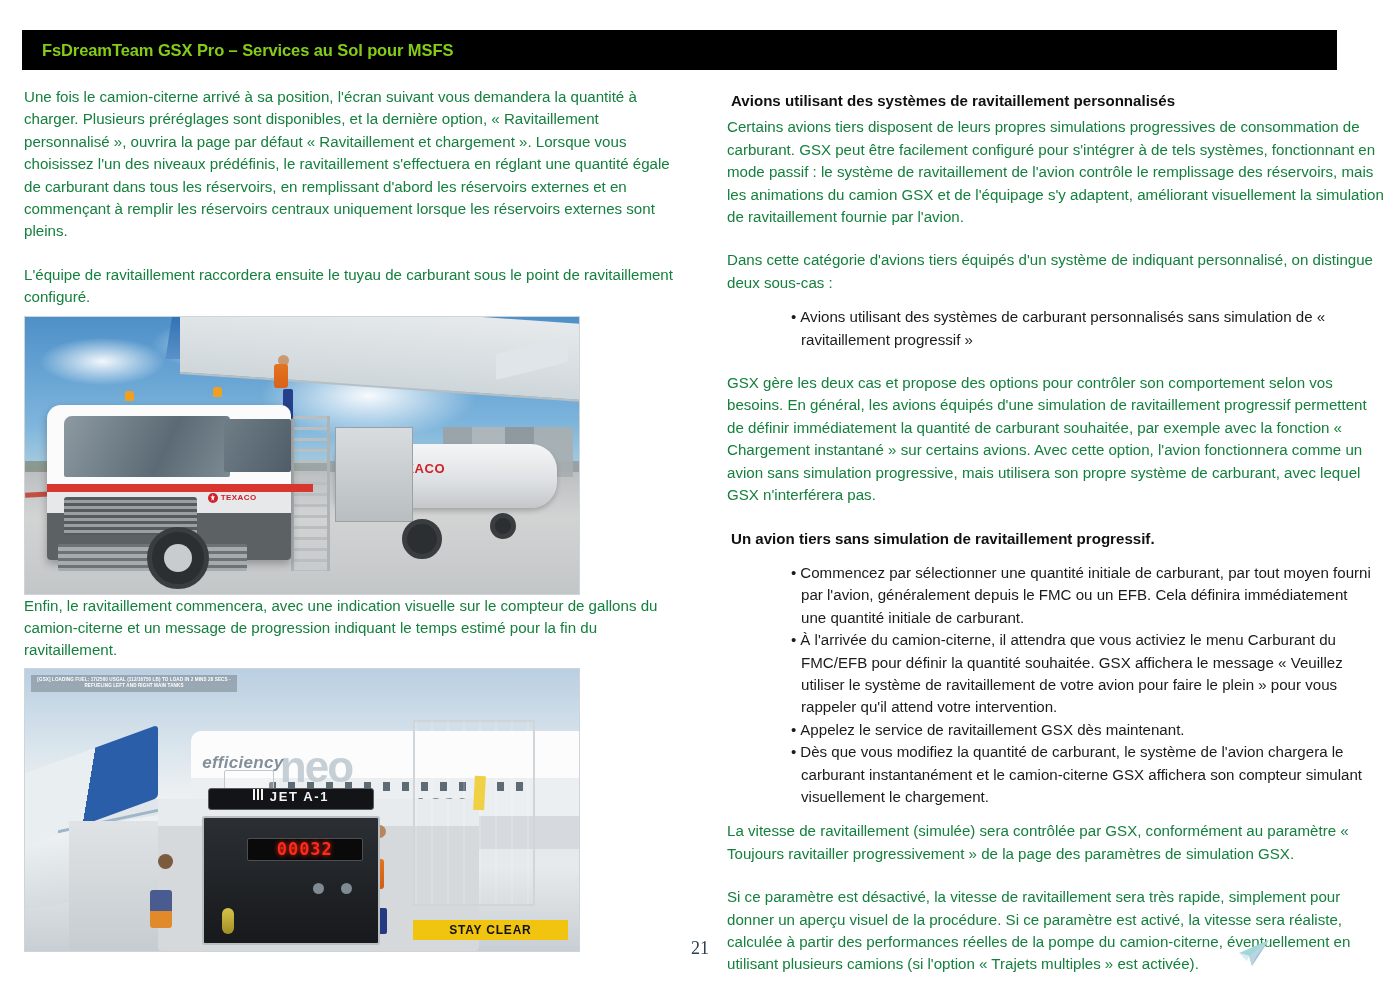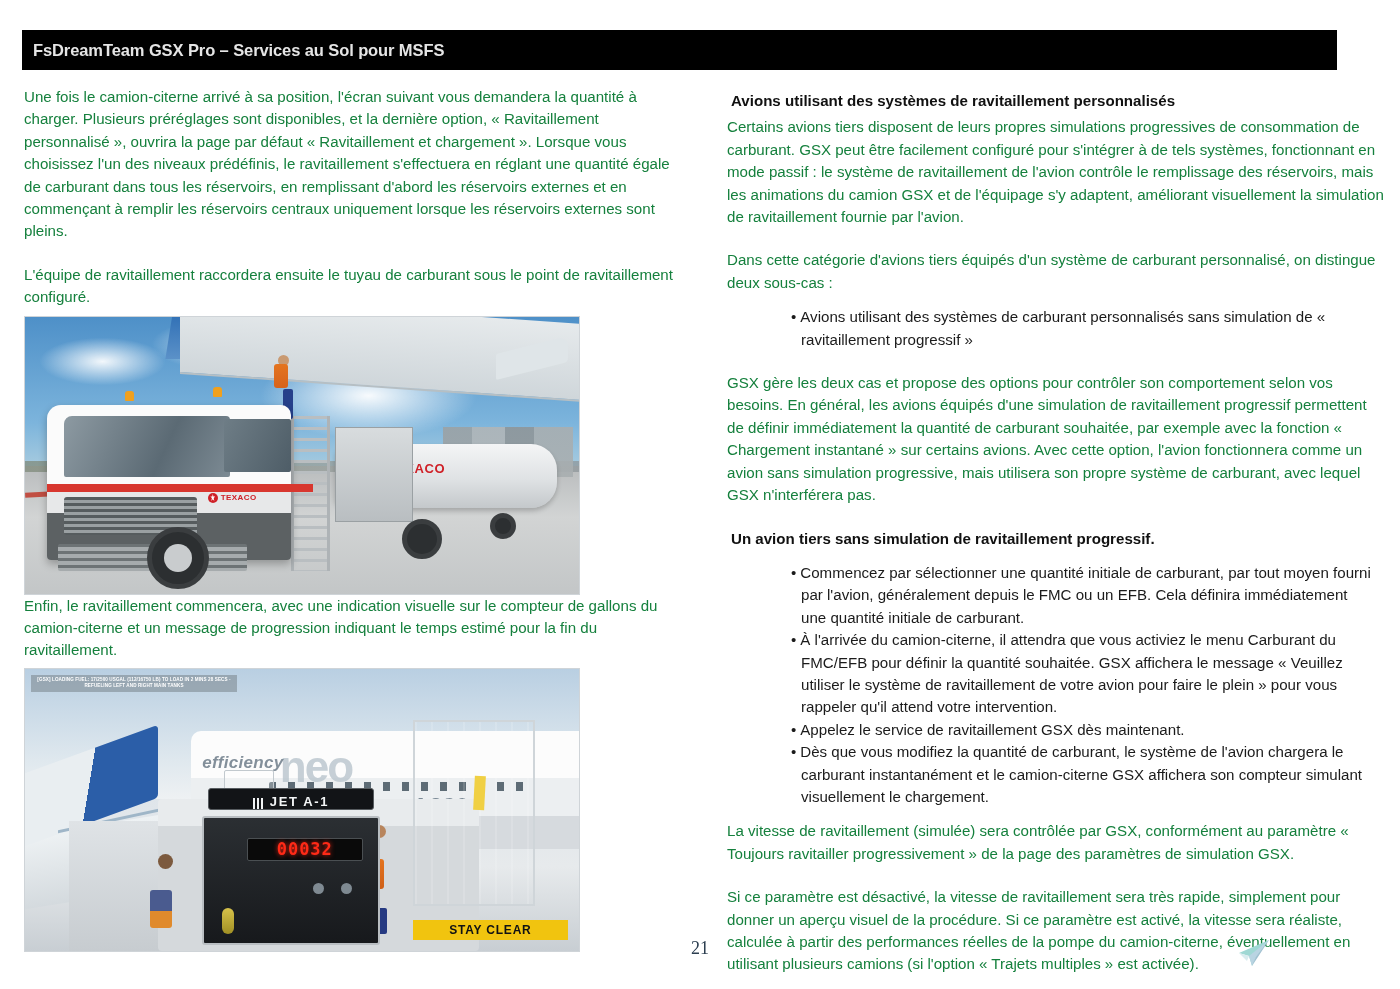--- a/index.html
+++ b/index.html
@@ -23,25 +23,25 @@
     position: absolute;
     left: 22px;
     top: 30px;
     width: 1315px;
     height: 40px;
     background: #000000;
     display: flex;
     align-items: center;
   }
   .header-title {
-    color: #e5e5e5;
+    color: #84cc16;
     font-size: 16.5px;
     font-weight: bold;
     letter-spacing: -0.1px;
-    padding-left: 11px;
+    padding-left: 20px;
     white-space: nowrap;
   }
 
   
   .page-body {
     position: absolute;
     left: 0;
     top: 86px;
     width: 1400px;
   }
@@ -296,21 +296,21 @@
     position: absolute; left: 32%; bottom: 2%; width: 32%; height: 46%;
     background: linear-gradient(#2b2f33,#17191c);
     border: 2px solid #b9bec2;
     border-radius: 3px;
   }
   .f2-jet-label {
     position: absolute; left: 33%; bottom: 50%; width: 30%; height: 22px;
     background: #121417;
     border: 1px solid #575c60;
     border-radius: 3px;
-    display: flex; align-items: flex-end; justify-content: center;
+    display: flex; align-items: flex-start; justify-content: center;
     color: #f2f4f5; font-weight: bold; font-size: 13px; letter-spacing: 1.6px;
   }
   .f2-jet-label .bars {
     display: inline-block; width: 12px; height: 11px; margin-right: 5px;
     background: repeating-linear-gradient(90deg,#f2f4f5 0 2px, #121417 2px 4px);
   }
   .f2-counter {
     position: absolute; left: 40%; bottom: 32%; width: 21%; height: 23px;
     background: #0a0a0a;
     border: 1px solid #4a4f52;
@@ -485,21 +485,21 @@
       <div class="f2-overlay">[GSX] LOADING FUEL: 17/2500 USGAL (112/16750 LB) TO LOAD IN 2 MINS 28 SECS - REFUELING LEFT AND RIGHT MAIN TANKS</div>
     </div>
 
   </div>
 
   <div class="col col-right">
 
     <h3 class="sub">Avions utilisant des systèmes de ravitaillement personnalisés</h3>
     <p class="para spaced">Certains avions tiers disposent de leurs propres simulations progressives de consommation de carburant. GSX peut être facilement configuré pour s'intégrer à de tels systèmes, fonctionnant en mode passif : le système de ravitaillement de l'avion contrôle le remplissage des réservoirs, mais les animations du camion GSX et de l'équipage s'y adaptent, améliorant visuellement la simulation de ravitaillement fournie par l'avion.</p>
 
-    <p class="para">Dans cette catégorie d'avions tiers équipés d'un système de carburant personnalisé, on distingue deux sous-cas :</p>
+    <p class="para">Dans cette catégorie d'avions tiers équipés d'un système de indiquant personnalisé, on distingue deux sous-cas :</p>
     <ul class="bullets">
       <li><span class="b">•</span><span>Avions utilisant des systèmes de carburant personnalisés sans simulation de « ravitaillement progressif »</span></li>
     </ul>
 
     <p class="para spaced" style="margin-top:21px;">GSX gère les deux cas et propose des options pour contrôler son comportement selon vos besoins. En général, les avions équipés d'une simulation de ravitaillement progressif permettent de définir immédiatement la quantité de carburant souhaitée, par exemple avec la fonction « Chargement instantané » sur certains avions. Avec cette option, l'avion fonctionnera comme un avion sans simulation progressive, mais utilisera son propre système de carburant, avec lequel GSX n'interférera pas.</p>
 
 
     <h3 class="sub">Un avion tiers sans simulation de ravitaillement progressif.</h3>
     <ul class="bullets">
       <li><span class="b">•</span><span>Commencez par sélectionner une quantité initiale de carburant, par tout moyen fourni par l'avion, généralement depuis le FMC ou un EFB. Cela définira immédiatement une quantité initiale de carburant.</span></li>

